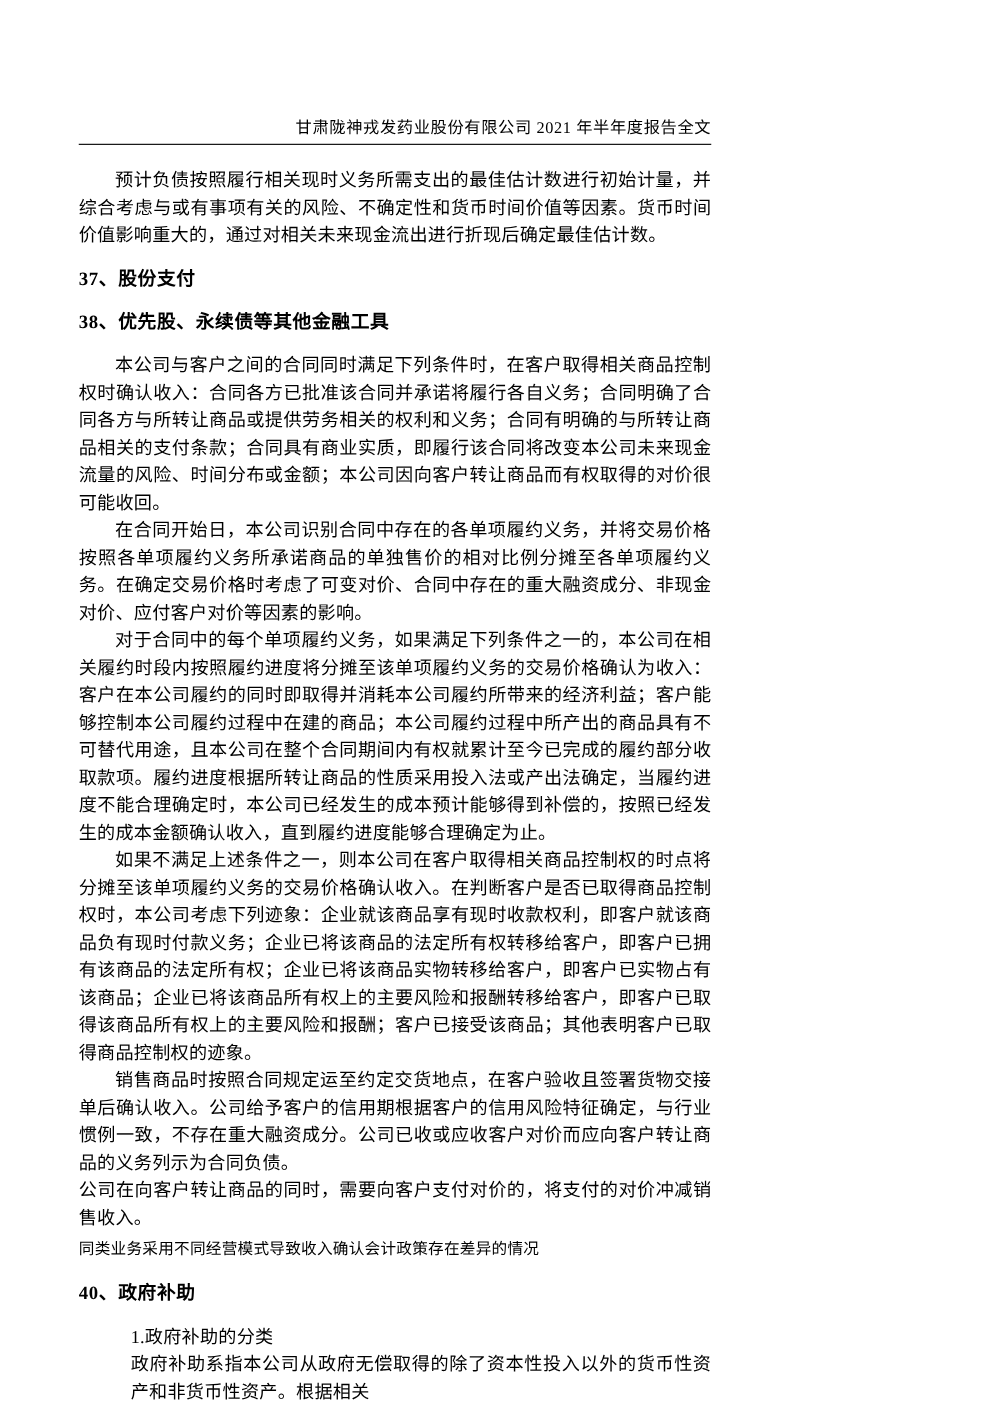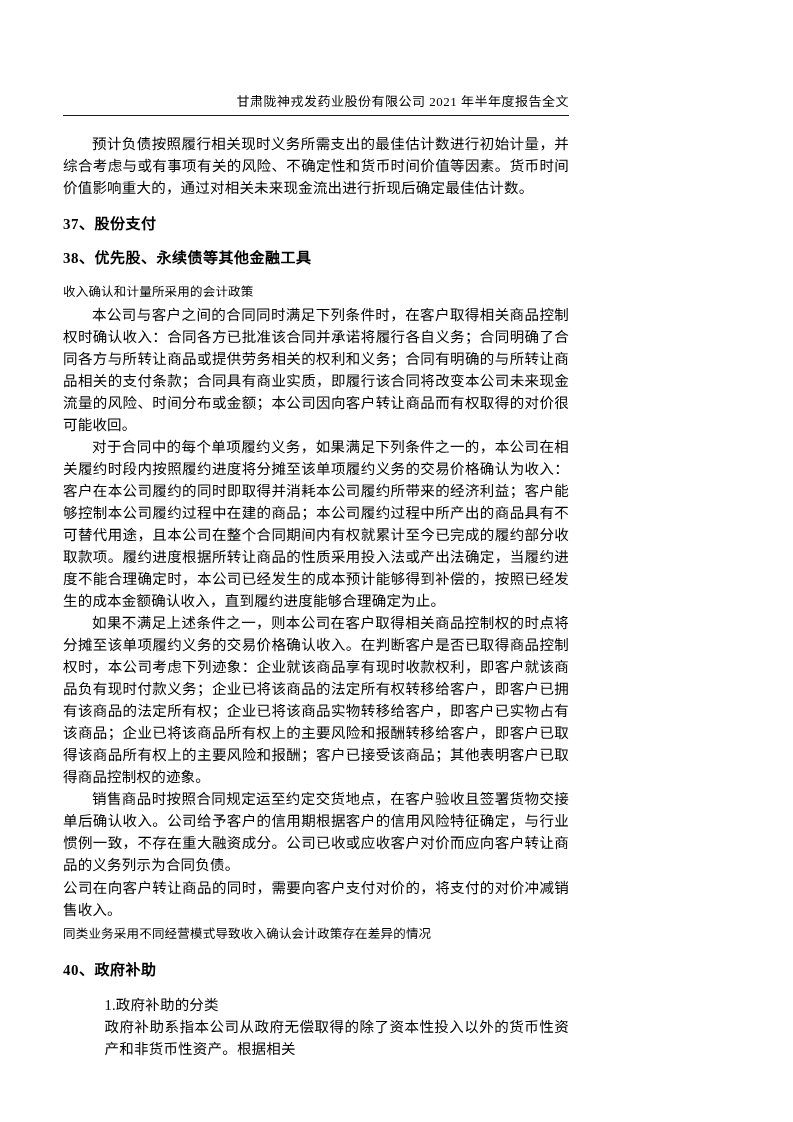--- a/index.html
+++ b/index.html
@@ -35,21 +35,20 @@
     margin: 0;
     font-size: 14.5px;
     line-height: 22px;
     letter-spacing: 0.2px;
     text-align: justify;
     text-justify: inter-ideograph;
     word-break: break-all;
   }
   .para.indent {
     text-indent: 2em;
-    font-family: Liberation Mono, monospace;
   }
   .first-para {
     margin-top: 18px;
   }
   .num-heading {
     margin: 14px 0;
     font-size: 15px;
     font-weight: bold;
     line-height: 20px;
     letter-spacing: 0.5px;
@@ -95,24 +94,24 @@
 
     <p class="para indent first-para">预计负债按照履行相关现时义务所需支出的最佳估计数进行初始计量，并综合考虑与或有事项有关的风险、不确定性和货币时间价值等因素。货币时间价值影响重大的，通过对相关未来现金流出进行折现后确定最佳估计数。</p>
 
 
 
     <h2 class="num-heading">37、股份支付</h2>
 
     <h2 class="num-heading">38、优先股、永续债等其他金融工具</h2>
 
 
-    <p class="para small-label">收入确认和计量所采用的会计政策</p>
 
     <p class="para indent">本公司与客户之间的合同同时满足下列条件时，在客户取得相关商品控制权时确认收入：合同各方已批准该合同并承诺将履行各自义务；合同明确了合同各方与所转让商品或提供劳务相关的权利和义务；合同有明确的与所转让商品相关的支付条款；合同具有商业实质，即履行该合同将改变本公司未来现金流量的风险、时间分布或金额；本公司因向客户转让商品而有权取得的对价很可能收回。</p>
 
+    <p class="para indent">在合同开始日，本公司识别合同中存在的各单项履约义务，并将交易价格按照各单项履约义务所承诺商品的单独售价的相对比例分摊至各单项履约义务。在确定交易价格时考虑了可变对价、合同中存在的重大融资成分、非现金对价、应付客户对价等因素的影响。</p>
 
     <p class="para indent">对于合同中的每个单项履约义务，如果满足下列条件之一的，本公司在相关履约时段内按照履约进度将分摊至该单项履约义务的交易价格确认为收入：客户在本公司履约的同时即取得并消耗本公司履约所带来的经济利益；客户能够控制本公司履约过程中在建的商品；本公司履约过程中所产出的商品具有不可替代用途，且本公司在整个合同期间内有权就累计至今已完成的履约部分收取款项。履约进度根据所转让商品的性质采用投入法或产出法确定，当履约进度不能合理确定时，本公司已经发生的成本预计能够得到补偿的，按照已经发生的成本金额确认收入，直到履约进度能够合理确定为止。</p>
 
     <p class="para indent">如果不满足上述条件之一，则本公司在客户取得相关商品控制权的时点将分摊至该单项履约义务的交易价格确认收入。在判断客户是否已取得商品控制权时，本公司考虑下列迹象：企业就该商品享有现时收款权利，即客户就该商品负有现时付款义务；企业已将该商品的法定所有权转移给客户，即客户已拥有该商品的法定所有权；企业已将该商品实物转移给客户，即客户已实物占有该商品；企业已将该商品所有权上的主要风险和报酬转移给客户，即客户已取得该商品所有权上的主要风险和报酬；客户已接受该商品；其他表明客户已取得商品控制权的迹象。</p>
 
     <p class="para indent">销售商品时按照合同规定运至约定交货地点，在客户验收且签署货物交接单后确认收入。公司给予客户的信用期根据客户的信用风险特征确定，与行业惯例一致，不存在重大融资成分。公司已收或应收客户对价而应向客户转让商品的义务列示为合同负债。</p>
 
     <p class="para">公司在向客户转让商品的同时，需要向客户支付对价的，将支付的对价冲减销售收入。</p>
 
     <p class="para small-label tail">同类业务采用不同经营模式导致收入确认会计政策存在差异的情况</p>

